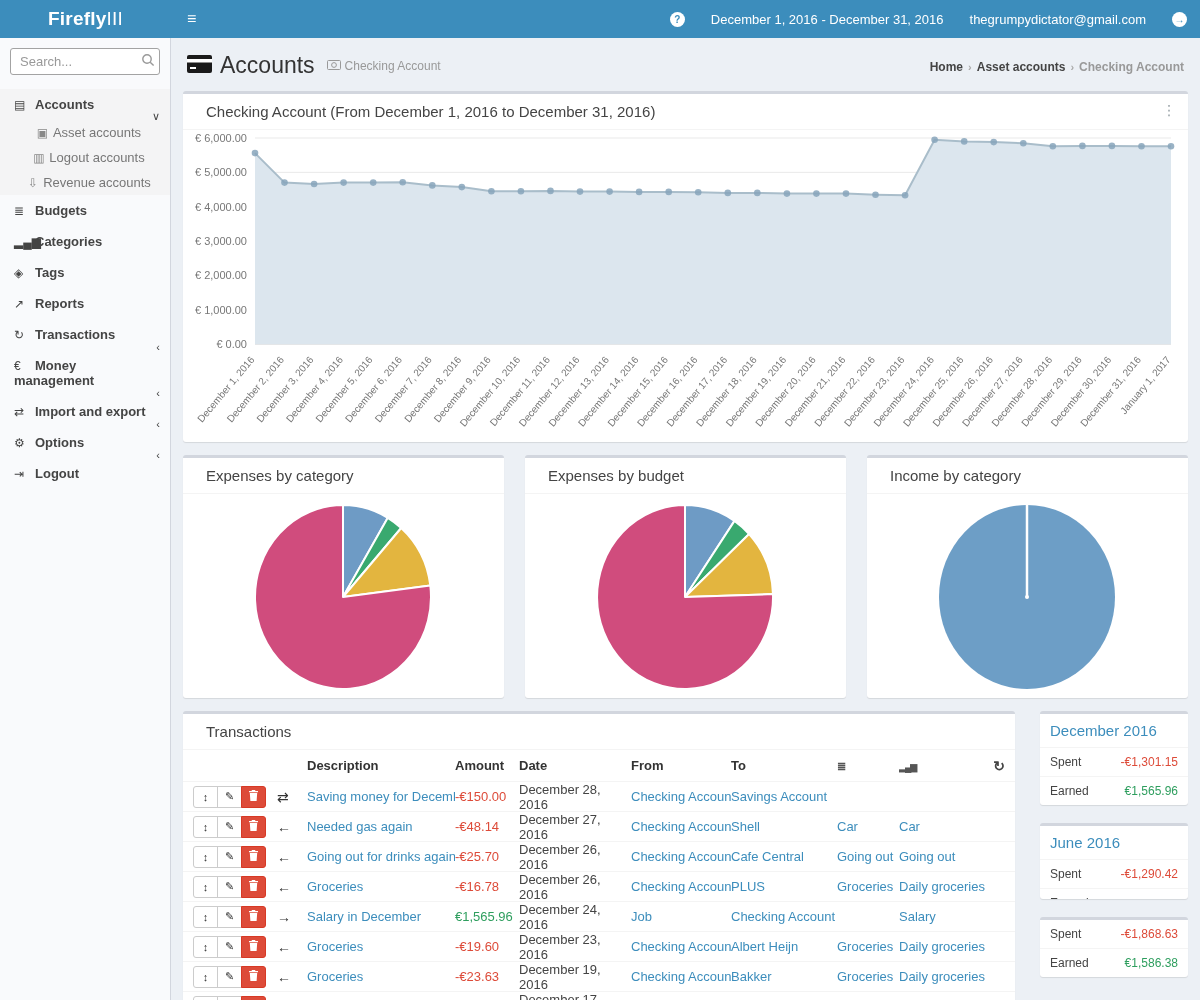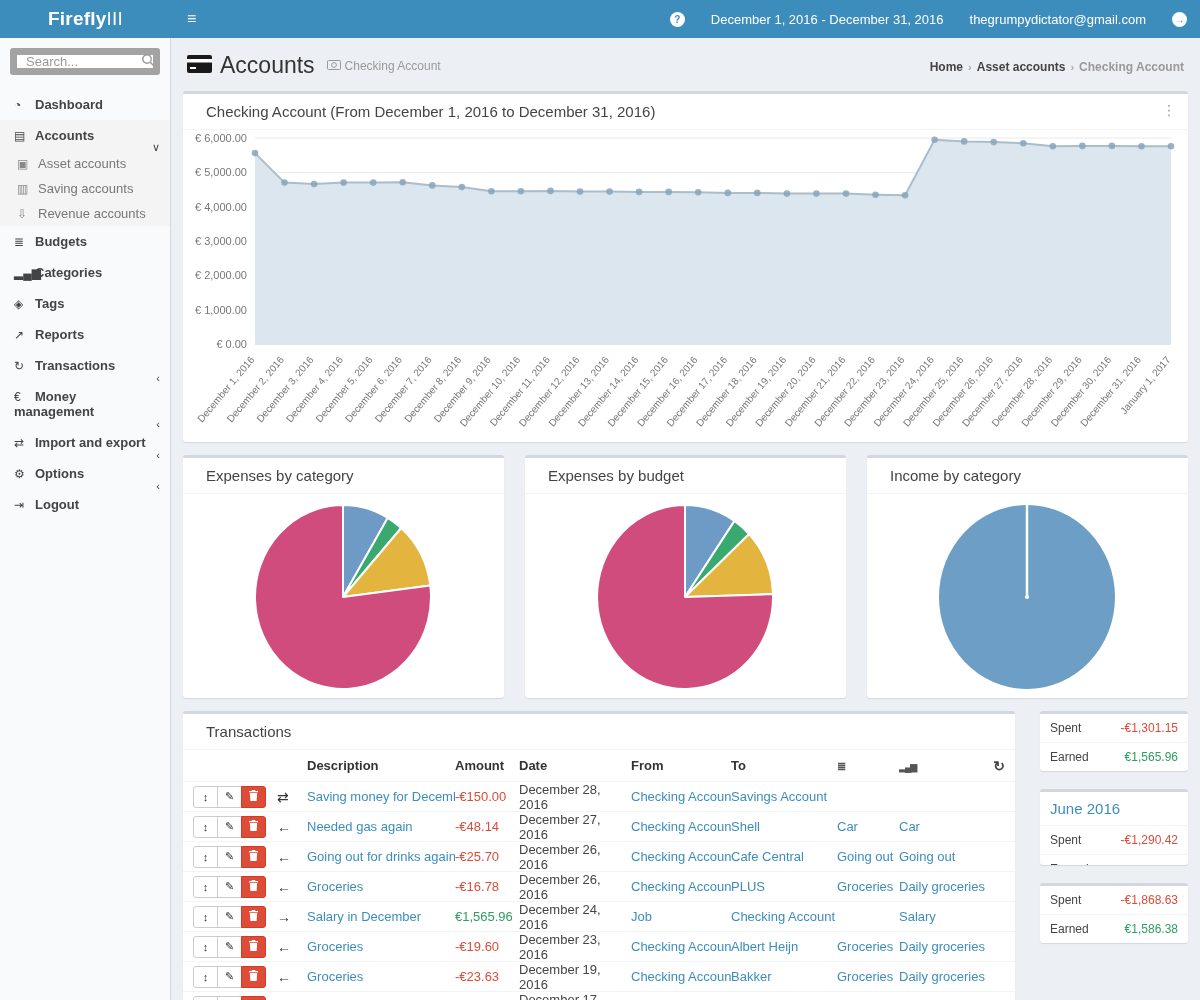--- a/index.html
+++ b/index.html
@@ -19,26 +19,26 @@
   .circle-ic { width:15px; height:15px; border-radius:50%; background:#fff; color:#3c8dbc;
                display:inline-flex; align-items:center; justify-content:center; font-size:10px; font-weight:bold; line-height:1; }
 
   
   .wrapper { display:flex; height:962px; }
   .sidebar { width:171px; background:#f9fafc; border-right:1px solid #d2d6de; padding-top:10px; flex:none; }
   .main { flex:1; padding:10px 12px 0; overflow:hidden; }
 
   
   .search-box { margin:0 10px 14px; position:relative; }
-  .search-input { width:100%; height:27px; border:7px solid #a3a3a3; border-radius:3px; padding:3px 26px 3px 9px; font-size:13px; color:#ec4899; background:#fff; font-family:inherit; }
+  .search-input { width:100%; height:27px; border:1px solid #a3a3a3; border-radius:3px; padding:3px 26px 3px 9px; font-size:13px; color:#ec4899; background:#fff; font-family:inherit; }
   .search-input::placeholder { color:#999; }
   .search-btn { position:absolute; right:5px; top:5px; background:none; border:none; cursor:pointer; }
   .menu-item { display:block; position:relative; padding:8px 14px; color:#444; font-size:13px; font-weight:700; cursor:pointer; }
   .mi-icon { display:inline-block; width:21px; font-weight:400; font-size:12px; }
-  .submenu .menu-item { padding:5px 14px 5px 17px; color:#777; font-weight:400; }
+  .submenu .menu-item { padding:5px 14px 5px 17px; color:#777; font-weight:400;text-align:center; }
   .submenu .mi-icon { color:#888; }
   .active-group { background:#f4f4f5; }
   .chevron { position:absolute; right:10px; bottom:-3px; color:#444; font-size:11px; font-weight:400; }
 
   
   .content-header { display:flex; justify-content:space-between; align-items:flex-start; padding:4px 4px 12px; }
   .page-title { font-size:23px; color:#333; font-weight:400; display:flex; align-items:center; gap:8px; }
   .page-subtitle { font-size:12px; color:#999; margin-left:4px; display:inline-flex; align-items:center; gap:4px; font-weight:400; }
   .breadcrumb { font-size:12px; color:#444; margin-top:8px;font-weight:bold; }
   .breadcrumb a { color:#444; }
@@ -114,36 +114,32 @@
       <button class="search-btn">
         <span>
           <svg width="14" height="14" viewBox="0 0 14 14">
               <circle cx="6" cy="6" r="4.2" fill="none" stroke="#999" stroke-width="1.4"></circle>
               <line x1="9.2" y1="9.2" x2="12.6" y2="12.6" stroke="#999" stroke-width="1.4"></line>
             </svg>
         </span>
       </button>
     </div>
     <nav id="side-menu">
-        <a class="menu-item">
-      <span class="mi-icon">◔</span><span>Dashboard</span>
-      
-    </a>
         <div class="active-group">
           <a class="menu-item">
       <span class="mi-icon">▤</span><span>Accounts</span>
       <span class="chevron">∨</span>
     </a>
           <div class="submenu">
             <a class="menu-item">
       <span class="mi-icon">▣</span><span>Asset accounts</span>
       
     </a>
             <a class="menu-item">
-      <span class="mi-icon">▥</span><span>Saving accounts</span>
+      <span class="mi-icon">▥</span><span>Logout accounts</span>
       
     </a>
             <a class="menu-item">
       <span class="mi-icon">⇩</span><span>Revenue accounts</span>
       
     </a>
           </div>
         </div>
         <a class="menu-item">
       <span class="mi-icon">≣</span><span>Budgets</span>
@@ -523,20 +519,21 @@
       <div class="c-from"><a>Checking Account</a></div>
       <div class="c-to"><a>Shell</a></div>
       <div class="c-budget"><a>Car</a></div>
       <div class="c-cat"><a>Car</a></div>
       <div class="c-refresh"></div>
     </div>
           </div>
       </section>
       <aside class="right-col" id="right-col">
           <div class="sum-box">
+      <div class="sum-head">December 2016</div>
             <div class="sum-row">
         <span>Spent</span>
         <span class="neg">-€1,301.15</span>
       </div>
             <div class="sum-row">
         <span>Earned</span>
         <span class="pos">€1,565.96</span>
       </div>
           </div>
           <div class="sum-box" style="height:76px;overflow:hidden">

